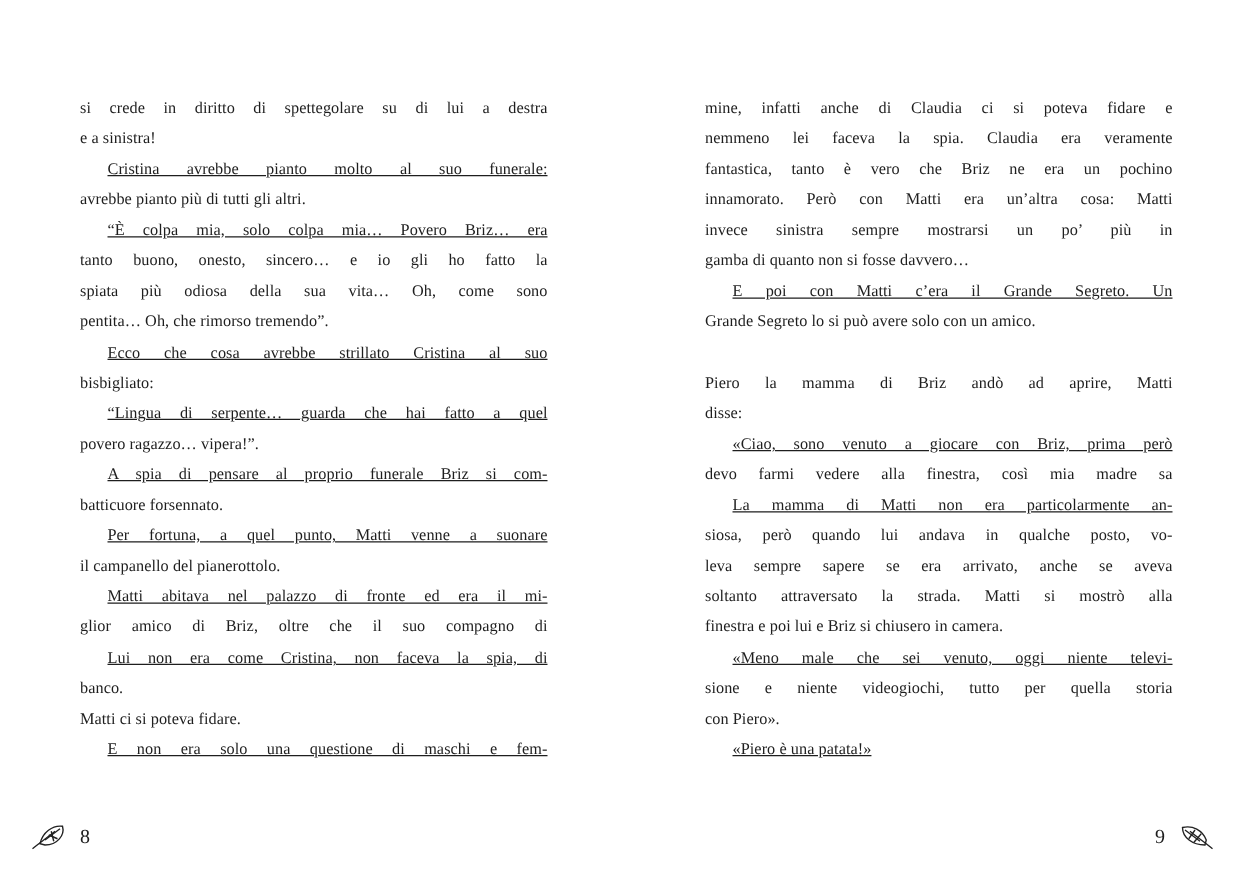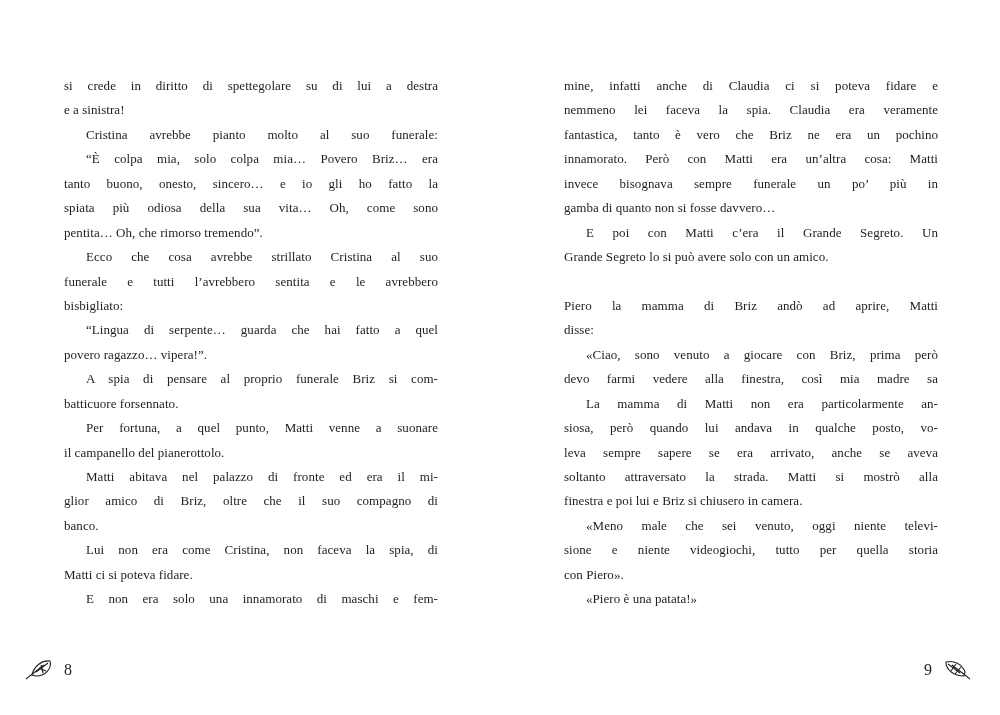--- a/index.html
+++ b/index.html
@@ -8,62 +8,62 @@
       font-family: "DejaVu Serif", "Liberation Serif", serif; color: #1e1e1e;
     }
     .page { position: absolute; top: 74px; width: 374px; }
     .page.left { left: 64px; }
     .page.right { left: 564px; }
     .line {
       height: 24.45px; line-height: 24.45px; font-size: 13px; white-space: nowrap;
       font-family: "Liberation Serif", "DejaVu Serif", serif;
       text-align: justify; text-align-last: justify; letter-spacing: 0.05px;
     }
-    .line.indent { padding-left: 22px; }
+    .line.indent { padding-left: 22px; text-decoration: underline; }
     .line.last { text-align-last: left; }
     .line.blank { height: 24.45px; }
     .folio { position: absolute; top: 658px; display: flex; align-items: center; gap: 10px;
       font-family: "Liberation Serif", "DejaVu Serif", serif; font-size: 16px; }
     .folio.left { left: 24px; }
     .folio.right { left: 924px; }
     .leaf { width: 30px; height: 24px; display: inline-block; }
   </style>
 </head>
 <body>
 
 <div class="page left" id="left-page">
     <div class="line">si crede in diritto di spettegolare su di lui a destra</div>
     <div class="line last">e a sinistra!</div>
     <div class="line indent">Cristina avrebbe pianto molto al suo funerale:</div>
+    <div class="line last">avrebbe pianto più di tutti gli altri.</div>
     <div class="line indent">“È colpa mia, solo colpa mia… Povero Briz… era</div>
     <div class="line">tanto buono, onesto, sincero… e io gli ho fatto la</div>
     <div class="line">spiata più odiosa della sua vita… Oh, come sono</div>
     <div class="line last">pentita… Oh, che rimorso tremendo”.</div>
     <div class="line indent">Ecco che cosa avrebbe strillato Cristina al suo</div>
-    <div class="line">funerale e tutti l’avrebbero sentita e le avrebbero</div>
     <div class="line last">bisbigliato:</div>
     <div class="line indent">“Lingua di serpente… guarda che hai fatto a quel</div>
     <div class="line last">povero ragazzo… vipera!”.</div>
     <div class="line indent">A spia di pensare al proprio funerale Briz si com-</div>
     <div class="line last">batticuore forsennato.</div>
     <div class="line indent">Per fortuna, a quel punto, Matti venne a suonare</div>
     <div class="line last">il campanello del pianerottolo.</div>
     <div class="line indent">Matti abitava nel palazzo di fronte ed era il mi-</div>
     <div class="line">glior amico di Briz, oltre che il suo compagno di</div>
+    <div class="line indent">Lui non era come Cristina, non faceva la spia, di</div>
     <div class="line last">banco.</div>
-    <div class="line indent">Lui non era come Cristina, non faceva la spia, di</div>
     <div class="line last">Matti ci si poteva fidare.</div>
-    <div class="line indent">E non era solo una innamorato di maschi e fem-</div>
+    <div class="line indent">E non era solo una questione di maschi e fem-</div>
   </div>
 <div class="page right" id="right-page">
     <div class="line">mine, infatti anche di Claudia ci si poteva fidare e</div>
     <div class="line">nemmeno lei faceva la spia. Claudia era veramente</div>
     <div class="line">fantastica, tanto è vero che Briz ne era un pochino</div>
     <div class="line">innamorato. Però con Matti era un’altra cosa: Matti</div>
-    <div class="line">invece bisognava sempre funerale un po’ più in</div>
+    <div class="line">invece sinistra sempre mostrarsi un po’ più in</div>
     <div class="line last">gamba di quanto non si fosse davvero…</div>
     <div class="line indent">E poi con Matti c’era il Grande Segreto. Un</div>
     <div class="line last">Grande Segreto lo si può avere solo con un amico.</div>
     <div class="line last blank"></div>
     <div class="line">Piero la mamma di Briz andò ad aprire, Matti</div>
     <div class="line last">disse:</div>
     <div class="line indent">«Ciao, sono venuto a giocare con Briz, prima però</div>
     <div class="line">devo farmi vedere alla finestra, così mia madre sa</div>
     <div class="line indent">La mamma di Matti non era particolarmente an-</div>
     <div class="line">siosa, però quando lui andava in qualche posto, vo-</div>

